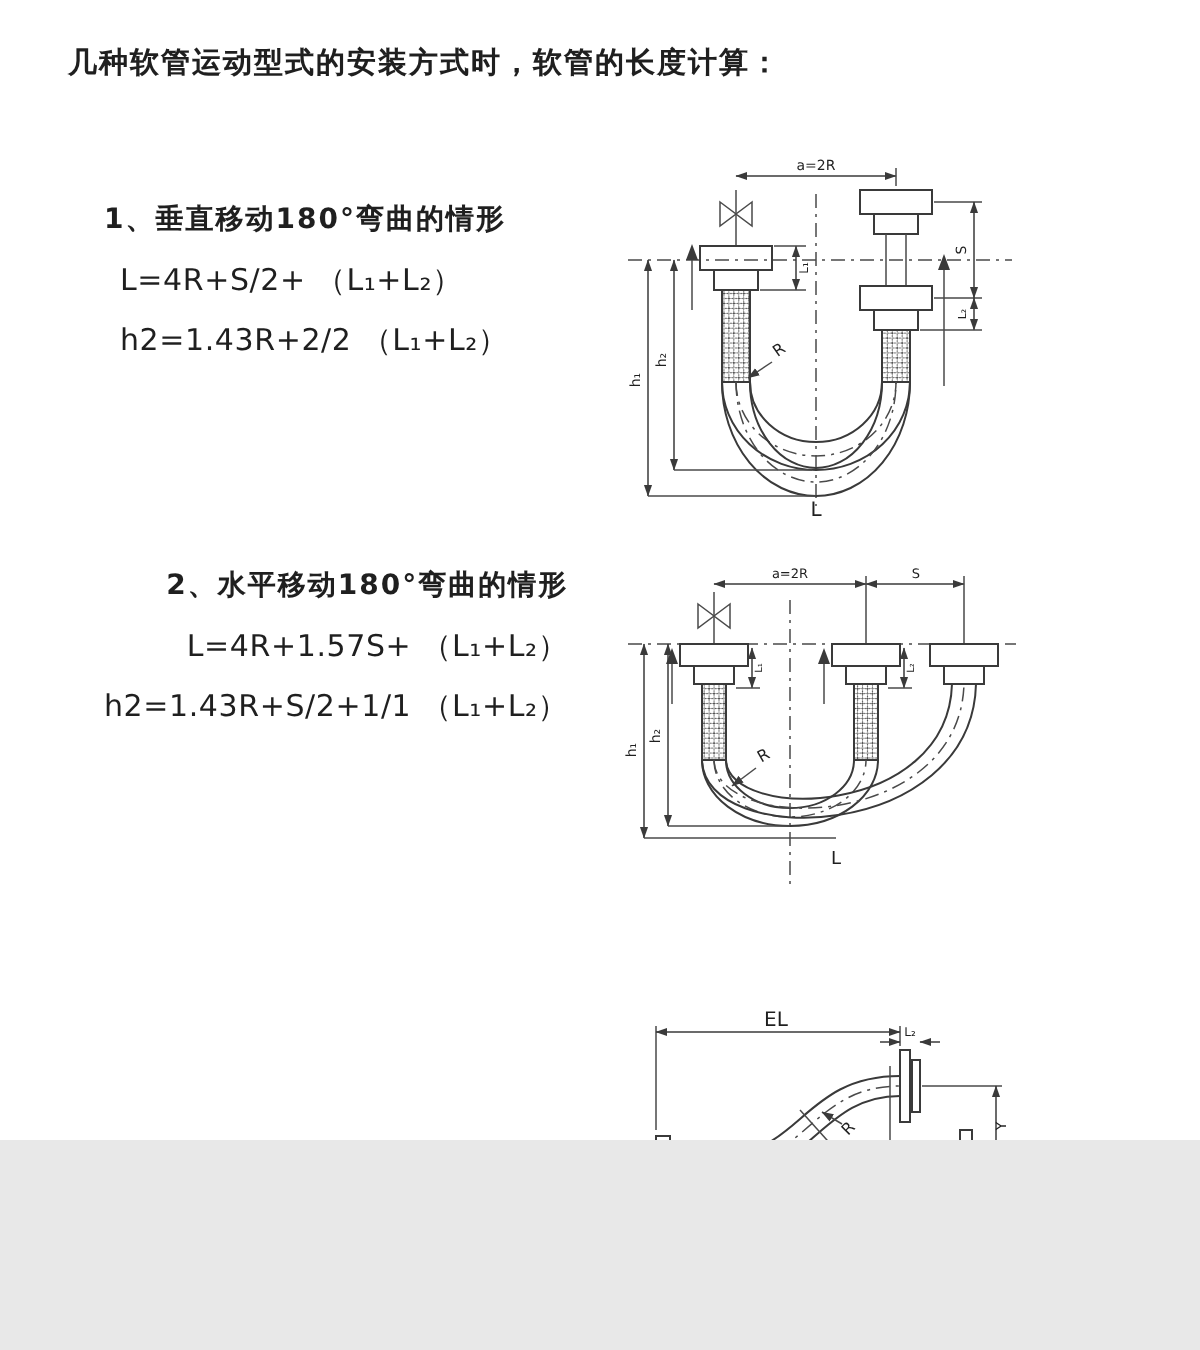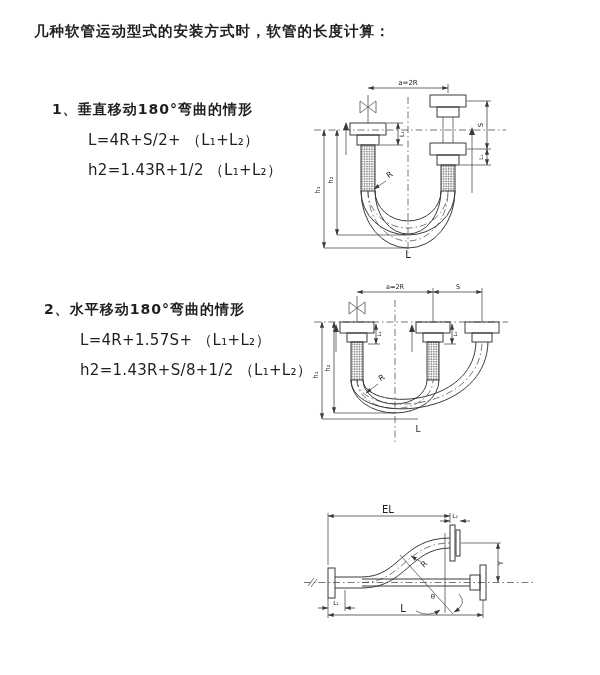--- a/index.html
+++ b/index.html
@@ -1,27 +1,27 @@
 <!DOCTYPE html>
 <html><head>
 <meta charset="utf-8">
 <style>
   html,body{margin:0;padding:0;background:#e8e8e8;}
   .page{
-    position:relative;width:600px;height:675px;background:#ffffff;
+    position:relative;width:600px;height:570px;background:#ffffff;
     font-family:"DejaVu Sans","Liberation Sans",sans-serif;color:#1f1f1f;
     overflow:hidden;margin:0 auto;
   }
   .title{position:absolute;left:34px;top:22px;font-size:14.5px;font-weight:bold;letter-spacing:1px;}
   .section{position:absolute;}
   .sec1{left:52px;top:101px;}
-  .sec2{left:44px;top:301px;}
+  .sec2{left:44px;top:284px;text-align:right;}
   .sec3{left:38px;top:516px;}
   .heading{font-size:14px;font-weight:bold;letter-spacing:1px;margin-bottom:12px;}
-  .formula{font-size:15px;margin-left:36px;margin-bottom:11px;letter-spacing:0.3px;}
+  .formula{font-size:15px;margin-left:8px;margin-bottom:11px;letter-spacing:0.3px;}
   .diag{position:absolute;}
   .d1{left:310px;top:75px;}
   .d2{left:310px;top:280px;}
   .d3{left:300px;top:505px;}
   svg .ln{stroke:#3a3a3a;fill:none;stroke-width:1;}
   svg .thin{stroke:#4a4a4a;fill:none;stroke-width:0.75;}
   svg .dashdot{stroke:#4a4a4a;fill:none;stroke-width:0.75;stroke-dasharray:7 3 1.5 3;}
   svg .dim{stroke:#3a3a3a;fill:none;stroke-width:0.75;}
   svg .solid{fill:#3a3a3a;stroke:none;}
   svg text{fill:#1f1f1f;font-family:"DejaVu Sans","Liberation Sans",sans-serif;}
@@ -29,27 +29,27 @@
 </head>
 <body>
 
 <div class="page">
 
   <div class="title">几种软管运动型式的安装方式时，软管的长度计算：</div>
 
   <div class="section sec1">
     <div class="heading">1、垂直移动180°弯曲的情形</div>
     <div class="formula">L=4R+S/2+ （L₁+L₂）</div>
-    <div class="formula">h2=1.43R+1/2 （L₁+L₂）</div>
+    <div class="formula">h2=1.43R+2/2 （L₁+L₂）</div>
   </div>
 
   <div class="section sec2">
     <div class="heading">2、水平移动180°弯曲的情形</div>
     <div class="formula">L=4R+1.57S+ （L₁+L₂）</div>
-    <div class="formula">h2=1.43R+S/8+1/2 （L₁+L₂）</div>
+    <div class="formula">h2=1.43R+S/2+1/1 （L₁+L₂）</div>
   </div>
 
 
   <svg class="diag d1" width="290" height="185" viewBox="0 0 290 185">
     <defs>
       <marker id="ae" viewBox="0 0 10 10" refX="9.5" refY="5" markerWidth="8" markerHeight="8" orient="auto">
         <path d="M0,1.5 L10,5 L0,8.5 Z" fill="#3a3a3a"></path>
       </marker>
       <marker id="as" viewBox="0 0 10 10" refX="0.5" refY="5" markerWidth="8" markerHeight="8" orient="auto">
         <path d="M10,1.5 L0,5 L10,8.5 Z" fill="#3a3a3a"></path>

